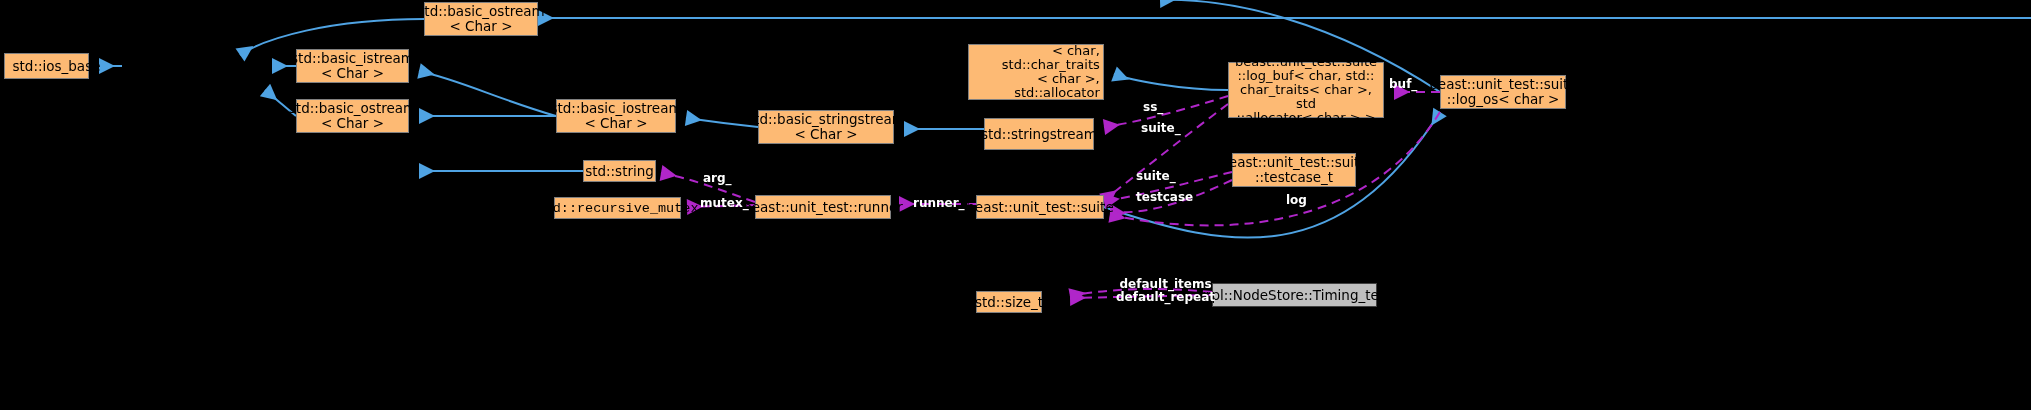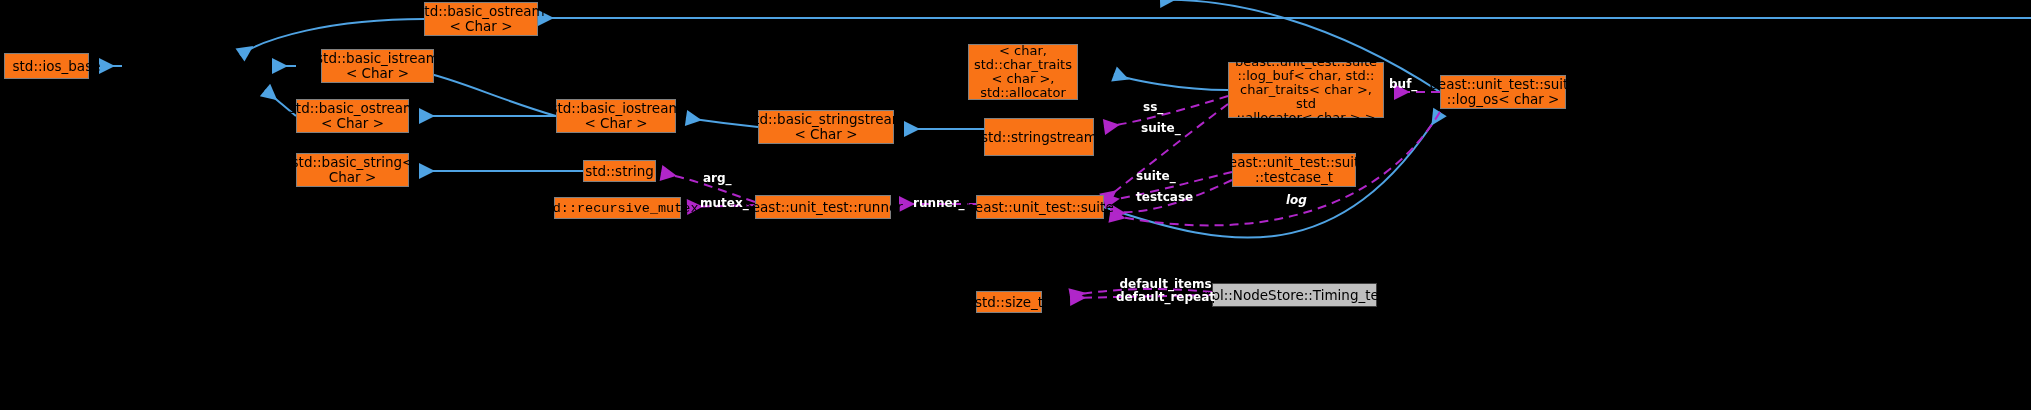--- a/index.html
+++ b/index.html
@@ -1,19 +1,19 @@
 <!DOCTYPE html>
 <html><head>
 <meta charset="utf-8">
 <style>
   html,body{margin:0;padding:0;background:#000;}
   #canvas{position:relative;width:2031px;height:410px;background:#000;
           font-family:"DejaVu Sans","Liberation Sans",sans-serif;overflow:hidden;}
   svg.edges{position:absolute;left:0;top:0;width:2031px;height:410px;}
-  .node{position:absolute;box-sizing:border-box;background:#f97316;border:1px solid #808080;
+  .node{position:absolute;box-sizing:border-box;background:#fdba74;border:1px solid #808080;
         color:#000;display:flex;align-items:center;justify-content:center;text-align:center;
         font-size:13.5px;line-height:15px;z-index:5;white-space:pre-line;padding:1px 4px;}
   .node.focus{background:#bfbfbf;border:1px solid #404040;}
   .elabel{position:absolute;color:#fff;font-size:12px;line-height:13px;z-index:6;
           white-space:pre-line;text-align:center;font-weight:700;}
 </style>
 </head>
 <body>
 
 <div id="canvas">
@@ -53,32 +53,30 @@
       <path d="M755,205 L687,207"></path>
       <path d="M755,202 C 720,190 690,178 661,173"></path>
       <path d="M1212,295 L1070,298"></path>
       <path d="M1212,292 C 1150,286 1100,290 1070,296"></path>
     </g>
   </svg>
 
   <div class="node" style="left:4px;top:53px;width:85px;height:26px;padding-left:24px;">std::ios_base</div>
   <div class="node" style="left:424px;top:2px;width:114px;height:34px;">std::basic_ostream
 &lt; Char &gt;</div>
-  <div class="node" style="left:296px;top:49px;width:113px;height:34px;margin-left:25px;">std::basic_istream
+  <div class="node" style="left:296px;top:49px;width:113px;height:34px;">std::basic_istream
 &lt; Char &gt;</div>
   <div class="node" style="left:296px;top:99px;width:113px;height:34px;">std::basic_ostream
 &lt; Char &gt;</div>
-  <div class="node" style="left:296px;top:153px;width:113px;height:34px;">std::basic_string&lt;
-Char &gt;</div>
   <div class="node" style="left:556px;top:99px;width:120px;height:34px;">std::basic_iostream
 &lt; Char &gt;</div>
   <div class="node" style="left:758px;top:110px;width:136px;height:34px;">std::basic_stringstream
 &lt; Char &gt;</div>
-  <div class="node" style="left:984px;top:118px;width:110px;height:38px;">std::stringstream</div>
-  <div class="node" style="left:968px;top:44px;width:110px;height:56px;font-size:13px;line-height:14px;">std::basic_stringbuf
+  <div class="node" style="left:984px;top:118px;width:110px;height:32px;">std::stringstream</div>
+  <div class="node" style="left:968px;top:44px;width:136px;height:56px;font-size:13px;line-height:14px;text-align:right;">std::basic_stringbuf
 &lt; char, std::char_traits
 &lt; char &gt;, std::allocator
 &lt; char &gt; &gt;</div>
   <div class="node" style="left:583px;top:160px;width:73px;height:22px;text-align:right;">std::string</div>
   <div class="node" style="left:554px;top:197px;width:127px;height:22px;font-family:Liberation Mono, monospace;">std::recursive_mutex</div>
   <div class="node" style="left:755px;top:195px;width:136px;height:24px;">beast::unit_test::runner</div>
   <div class="node" style="left:976px;top:195px;width:128px;height:24px;">beast::unit_test::suite</div>
   <div class="node" style="left:1228px;top:62px;width:156px;height:56px;font-size:13px;line-height:14px;">beast::unit_test::suite
 ::log_buf&lt; char, std::
 char_traits&lt; char &gt;, std
@@ -89,19 +87,19 @@
 ::testcase_t</div>
   <div class="node" style="left:976px;top:291px;width:66px;height:22px;">std::size_t</div>
   <div class="node focus" style="left:1212px;top:283px;width:165px;height:24px;">xrpl::NodeStore::Timing_test</div>
 
   <div class="elabel" style="left:1389px;top:78px;">buf_</div>
   <div class="elabel" style="left:1143px;top:101px;text-align:center;">ss_</div>
   <div class="elabel" style="left:1141px;top:122px;">suite_</div>
   <div class="elabel" style="left:703px;top:172px;">arg_</div>
   <div class="elabel" style="left:1136px;top:170px;">suite_</div>
   <div class="elabel" style="left:1136px;top:191px;text-align:right;">testcase</div>
-  <div class="elabel" style="left:1286px;top:194px;font-style:italic;">log</div>
+  <div class="elabel" style="left:1286px;top:194px;">log</div>
   <div class="elabel" style="left:700px;top:197px;">mutex_</div>
   <div class="elabel" style="left:913px;top:197px;">runner_</div>
   <div class="elabel" style="left:1116px;top:278px;text-align:center;">default_items
 default_repeat</div>
 
 </div>
 
 </body></html>

